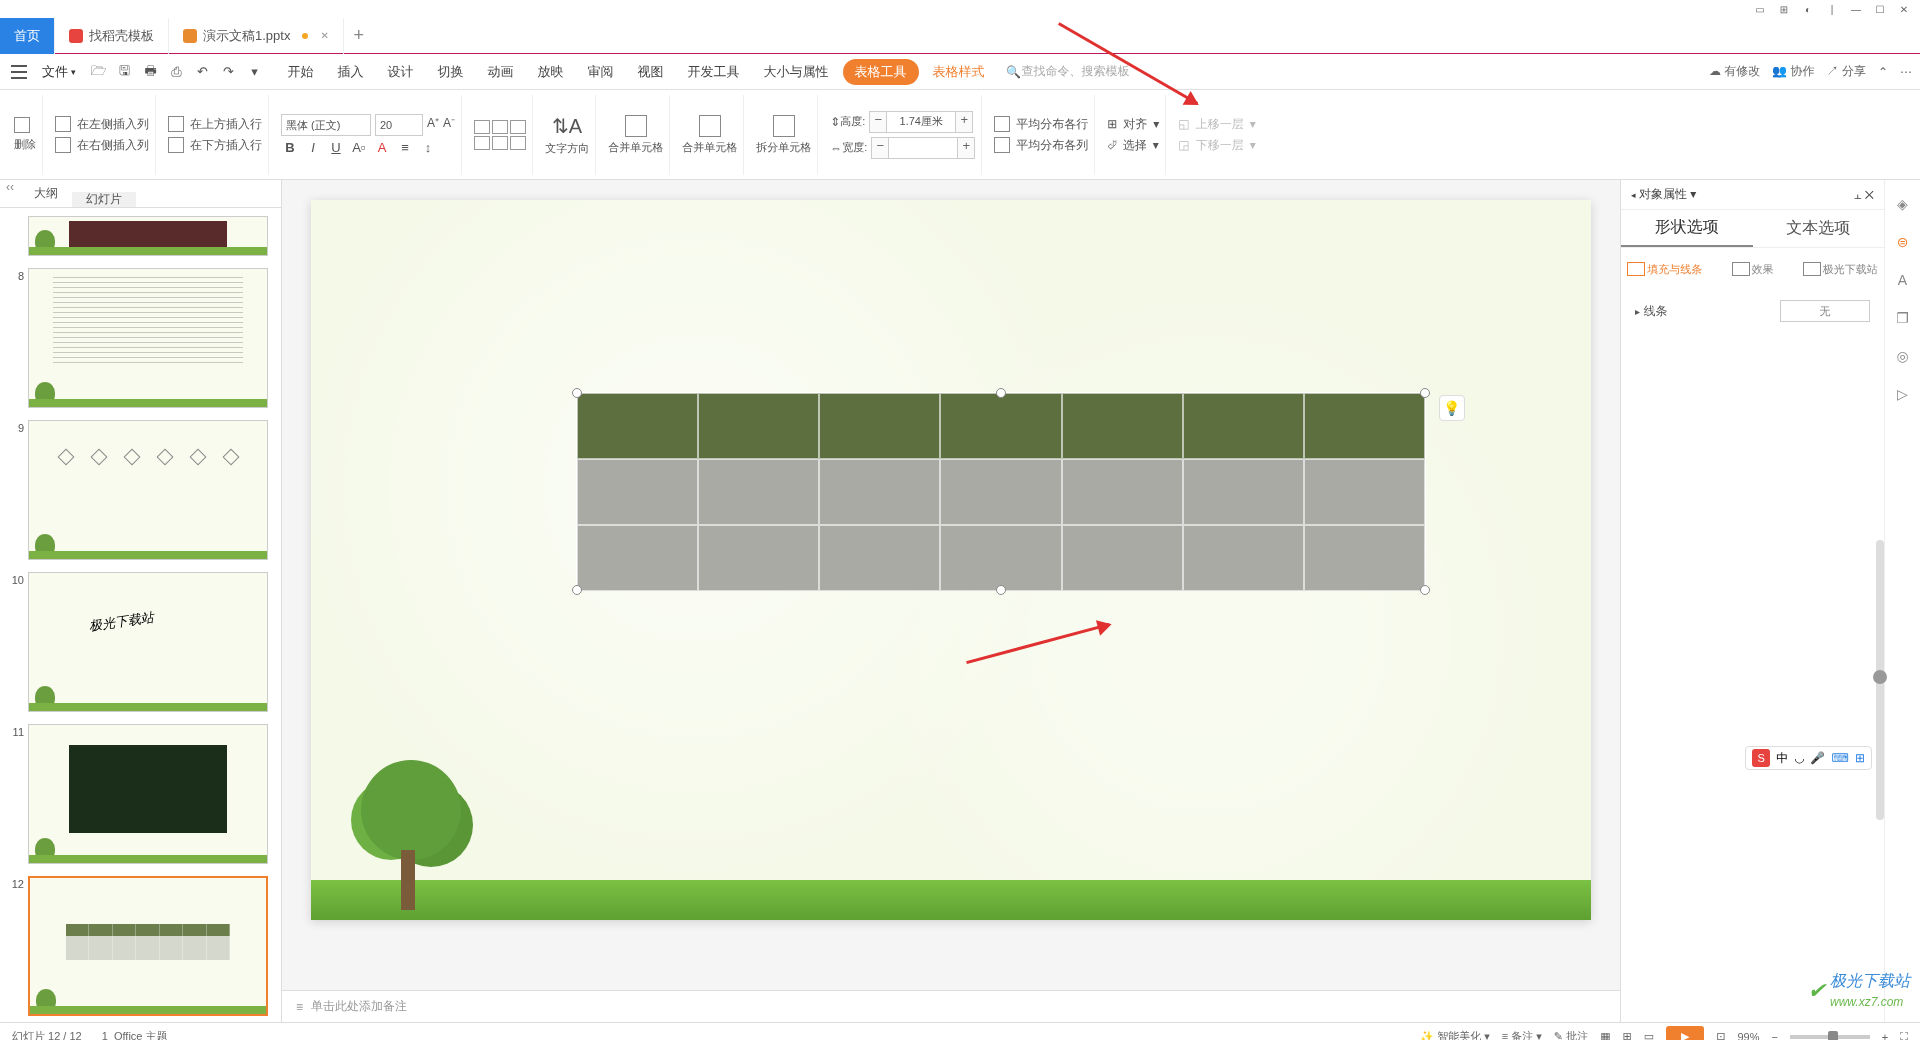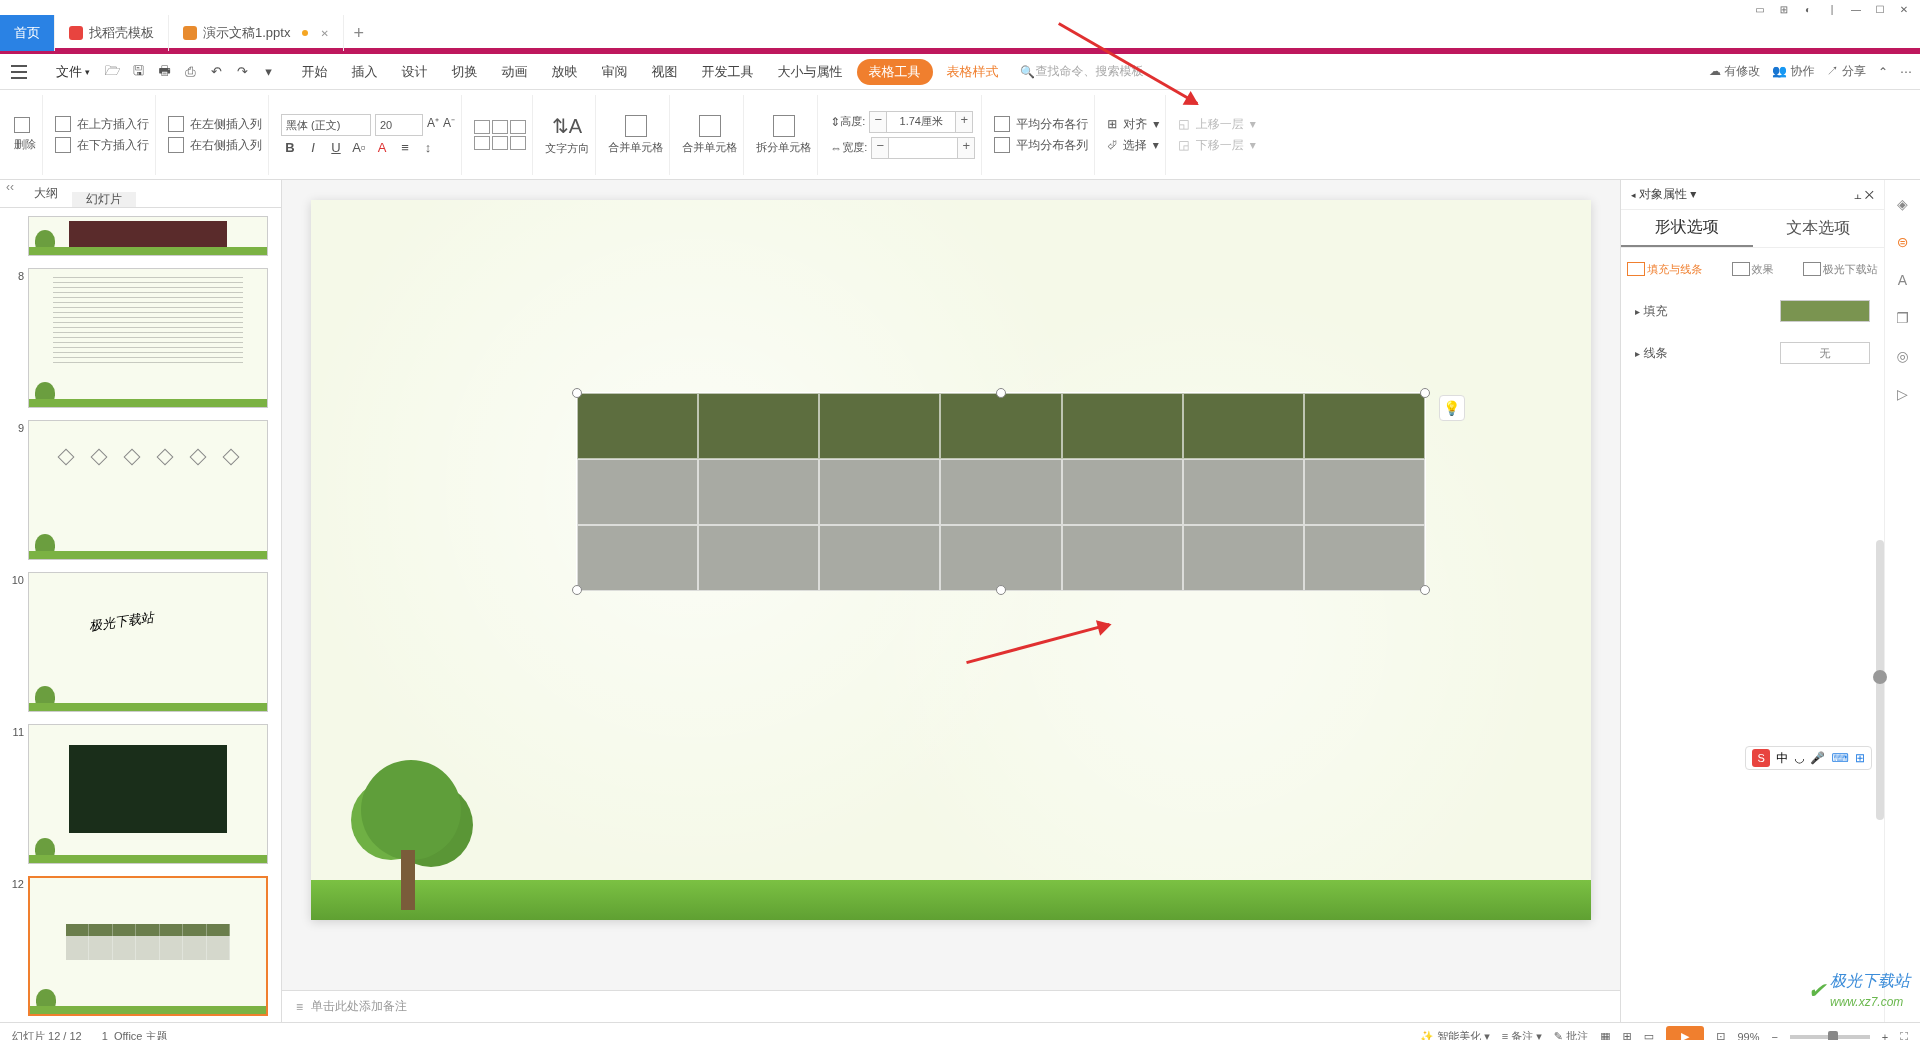--- a/index.html
+++ b/index.html
@@ -1,33 +1,33 @@
 <!DOCTYPE html>
 <html><head>
 <meta charset="utf-8">
 <style>
 * { margin: 0; padding: 0; box-sizing: border-box; font-family: "Microsoft YaHei", sans-serif; }
 body { width: 1920px; height: 1040px; background: #f0f0f0; overflow: hidden; position: relative; }
 
 .titlebar { height: 18px; background: #fff; display: flex; align-items: center; justify-content: flex-end; padding: 0 4px; }
 .titlebar .win-btn { width: 24px; height: 16px; display: flex; align-items: center; justify-content: center; font-size: 10px; color: #666; }
 
-.tabs-row { height: 36px; background: #fff; display: flex; align-items: center; border-bottom: 6px solid #be185d; }
+.tabs-row { height: 36px; background: #fff; display: flex; align-items: center; border-bottom: 1px solid #be185d; }
 .tab { height: 36px; display: flex; align-items: center; padding: 0 14px; font-size: 13px; color: #555; gap: 6px; border-right: 1px solid #eee; }
 .tab.home { background: #2a82e4; color: #fff; }
 .tab-icon-r { width: 14px; height: 14px; background: #e8443f; border-radius: 3px; }
 .tab-icon-o { width: 14px; height: 14px; background: #e88b2e; border-radius: 3px; }
 .tab-close { font-size: 10px; color: #999; margin-left: 6px; }
 .tab-dot { width: 6px; height: 6px; background: #f5a623; border-radius: 50%; margin-left: 6px; }
 .tab-add { width: 30px; text-align: center; color: #888; font-size: 18px; }
 
 .menu-row { height: 36px; background: #fff; display: flex; align-items: center; padding: 0 8px; border-bottom: 1px solid #e0e0e0; }
 .menu-left { display: flex; align-items: center; gap: 4px; }
 .menu-left .mi { width: 22px; height: 22px; display: flex; align-items: center; justify-content: center; color: #555; font-size: 13px; }
-.menu-dd { display: flex; align-items: center; padding: 0 8px; height: 36px; font-size: 13px; color: #333; margin-left: 14px; }
+.menu-dd { display: flex; align-items: center; padding: 0 8px; height: 36px; font-size: 13px; color: #333; }
 .menu-tabs { display: flex; margin-left: 10px; }
 .menu-tabs .mt { padding: 0 12px; height: 36px; display: flex; align-items: center; font-size: 13px; color: #444; }
 .menu-tabs .mt.active { background: #f07f2e; color: #fff; border-radius: 14px; height: 26px; margin: 5px 2px; }
 .menu-tabs .mt.orange { color: #f07f2e; }
 .search-box { display: flex; align-items: center; margin-left: 10px; font-size: 12px; color: #aaa; }
 .menu-right { margin-left: auto; display: flex; align-items: center; gap: 12px; font-size: 12px; color: #666; }
 
 .ribbon { height: 90px; background: #fff; display: flex; align-items: center; padding: 4px 8px; border-bottom: 1px solid #ddd; gap: 6px; }
 .rgrp { display: flex; flex-direction: column; align-items: center; justify-content: center; gap: 3px; padding: 0 6px; font-size: 12px; color: #555; border-right: 1px solid #eee; height: 80px; }
 .rgrp-row { display: flex; align-items: center; gap: 6px; font-size: 12px; color: #555; }
@@ -206,37 +206,37 @@
       <div class="rgrp-row">
           <span class="ricon"></span>
         </div>
       <div class="rlbl">删除</div>
     </div>
   </div>
   <div class="rgrp">
     <div class="rgrp-stack">
       <div class="rgrp-row">
           <span class="ricon"></span>
+          <span>在左侧插入列</span>
+        </div>
+      <div class="rgrp-row">
+          <span class="ricon"></span>
+          <span>在右侧插入列</span>
+        </div>
+    </div>
+  </div>
+  <div class="rgrp">
+    <div class="rgrp-stack">
+      <div class="rgrp-row">
+          <span class="ricon"></span>
           <span>在上方插入行</span>
         </div>
       <div class="rgrp-row">
           <span class="ricon"></span>
           <span>在下方插入行</span>
-        </div>
-    </div>
-  </div>
-  <div class="rgrp">
-    <div class="rgrp-stack">
-      <div class="rgrp-row">
-          <span class="ricon"></span>
-          <span>在左侧插入列</span>
-        </div>
-      <div class="rgrp-row">
-          <span class="ricon"></span>
-          <span>在右侧插入列</span>
         </div>
     </div>
   </div>
   <div class="rgrp">
     <div class="rgrp-stack">
       <div class="font-box">
         <div class="font-sel">黑体 (正文)</div>
         <div class="size-sel">20</div>
         <span>A⁺</span>
         <span>A⁻</span>
@@ -492,24 +492,20 @@
             <span>填充与线条</span>
           </div>
         <div>
             <span class="pico"></span>
             <span>效果</span>
           </div>
         <div>
             <span class="pico"></span>
             <span>极光下载站</span>
           </div>
-      </div>
-      <div class="prop-section">
-        <span><span class="exp">▸</span> <span>填充</span></span>
-        <span class="color-swatch"></span>
       </div>
       <div class="prop-section">
         <span><span class="exp">▸</span> <span>线条</span></span>
         <span class="none-swatch">无</span>
       </div>
     </div>
     <div class="prop-sidebar">
       <div>◈</div>
       <div style="color:#f07f2e">⊜</div>
       <div>A</div>

